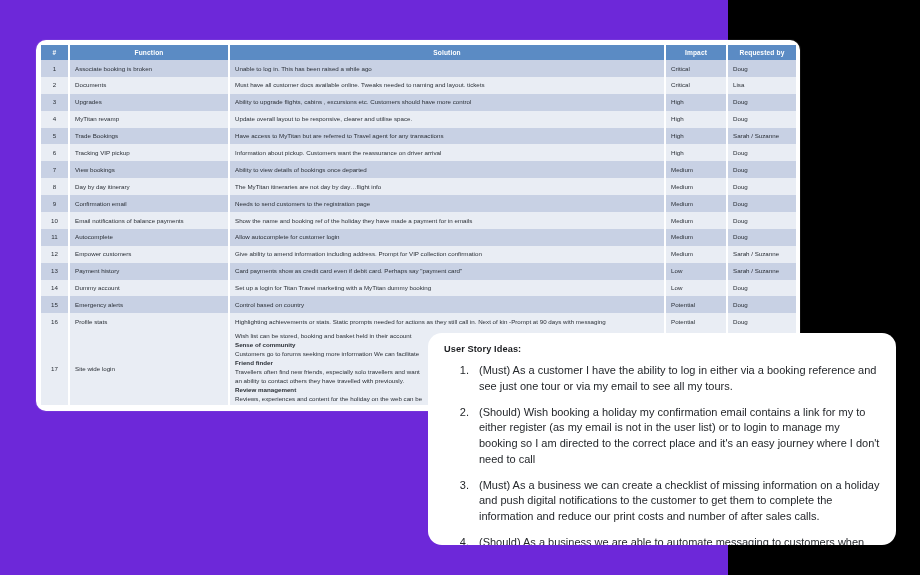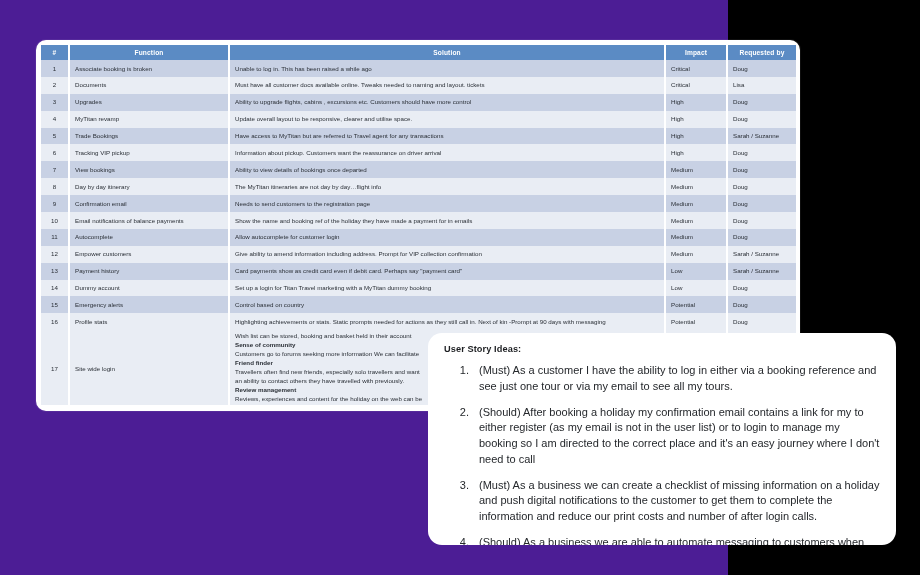--- a/index.html
+++ b/index.html
@@ -8,21 +8,21 @@
     width: 920px; height: 575px;
     background: #000000;
     overflow: hidden;
     font-family: "Liberation Sans", sans-serif;
   }
 
   #stage {
     position: relative;
     width: 728px;
     height: 575px;
-    background: #4c1d95;
+    background: #6d28d9;
   }
 
   
   #table-card {
     position: absolute;
     left: 36px;
     top: 40px;
     width: 764px;
     background: #ffffff;
     border-radius: 10px;
@@ -251,19 +251,19 @@
             <td class="c-req"></td>
           </tr>
         </tbody>
     </table>
   </div>
 
   <div id="story-card">
     <div id="story-title">User Story Ideas:</div>
     <ol class="stories" id="story-list">
         <li>(Must) As a customer I have the ability to log in either via a booking reference and see just one tour or via my email to see all my tours.</li>
-        <li>(Should) After booking a holiday my confirmation email contains a link for my to either register (as my email is not in the user list) or to login to manage my booking so I am directed to the correct place and it's an easy journey where I don't need to call</li>
-        <li>(Must) As a business we can create a checklist of missing information on a holiday and push digital notifications to the customer to get them to complete the information and reduce our print costs and number of after login calls.</li>
+        <li>(Should) Wish booking a holiday my confirmation email contains a link for my to either register (as my email is not in the user list) or to login to manage my booking so I am directed to the correct place and it's an easy journey where I don't need to call</li>
+        <li>(Must) As a business we can create a checklist of missing information on a holiday and push digital notifications to the customer to get them to complete the information and reduce our print costs and number of after sales calls.</li>
         <li>(Should) As a business we are able to automate messaging to customers when new products are available to the customer's tour so that we capitalise on upsell opportunities.</li>
       </ol>
   </div>
 
 </div>
 
 </body></html>

